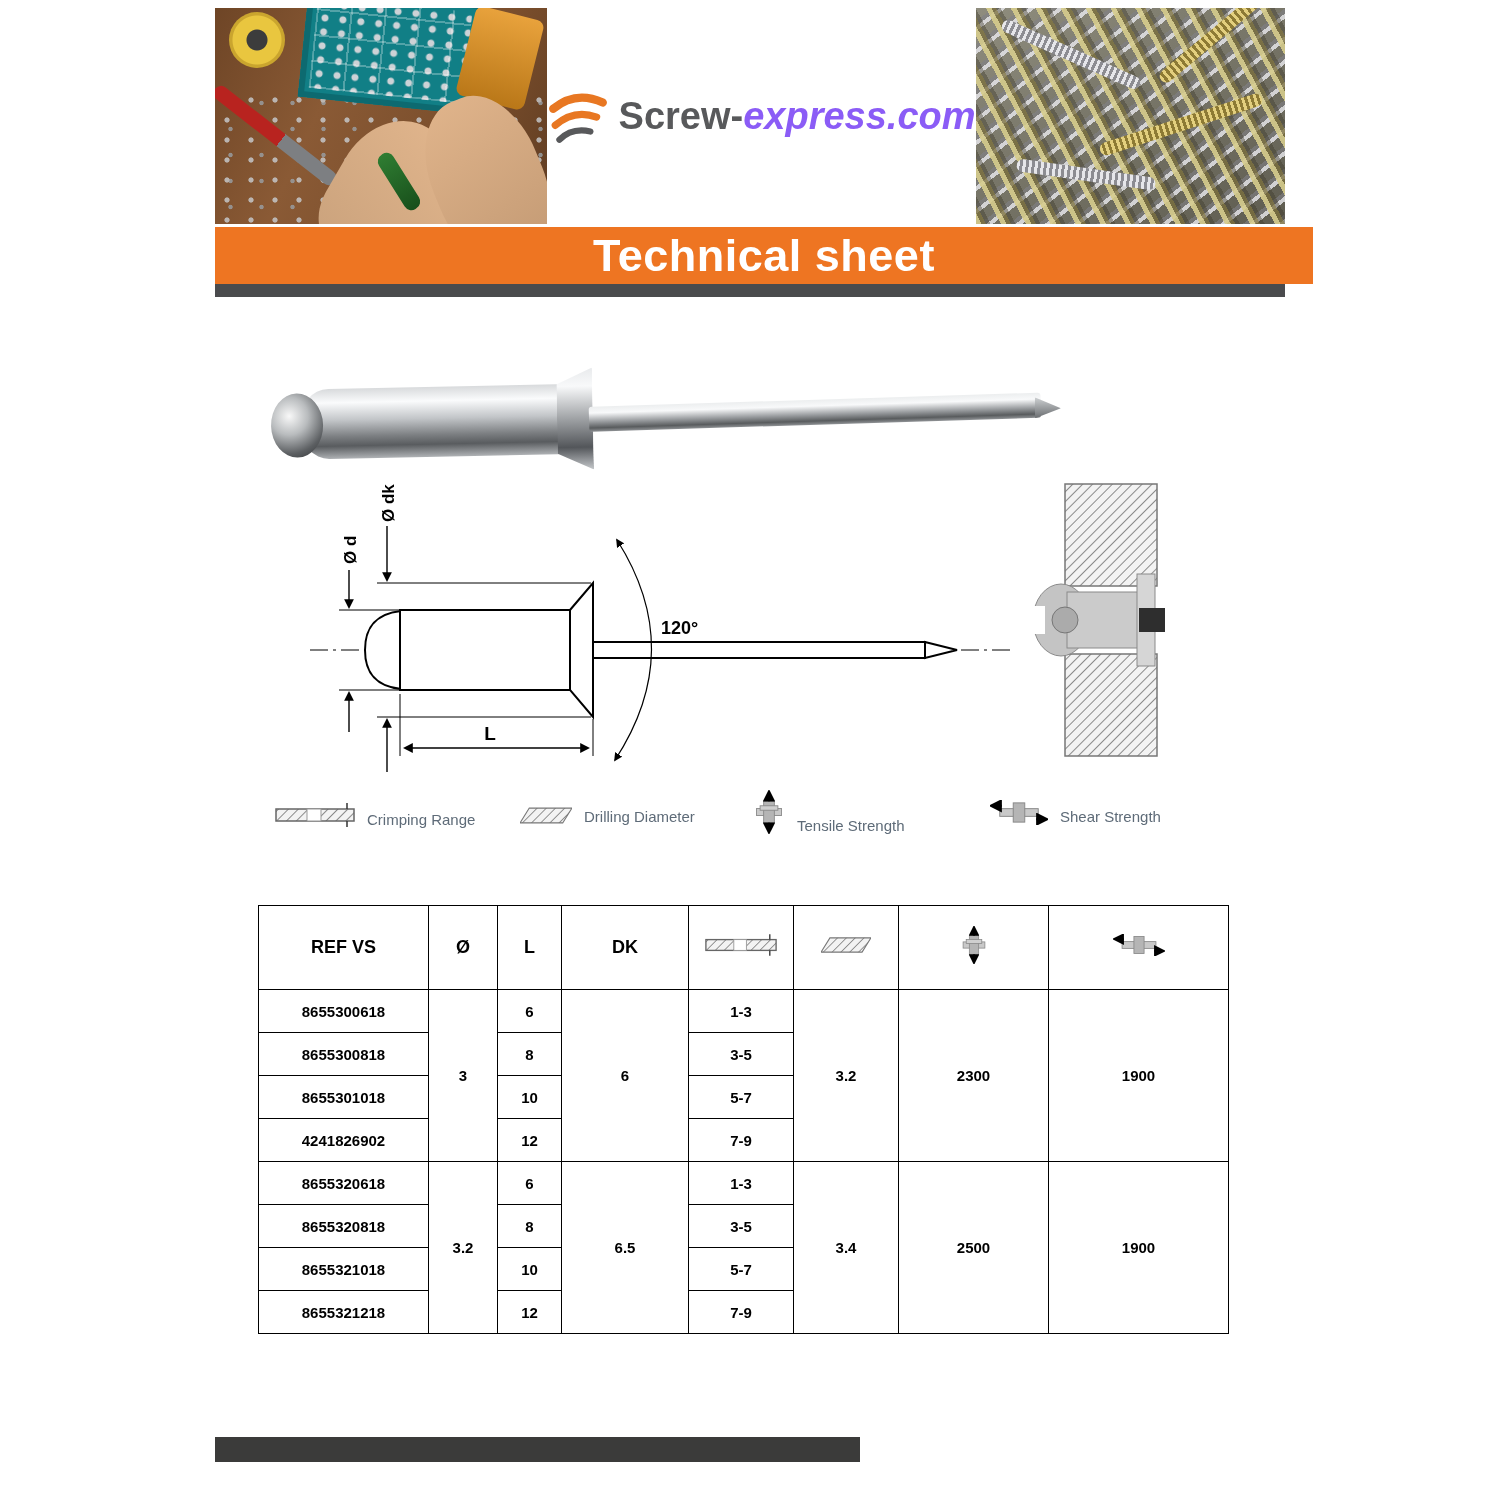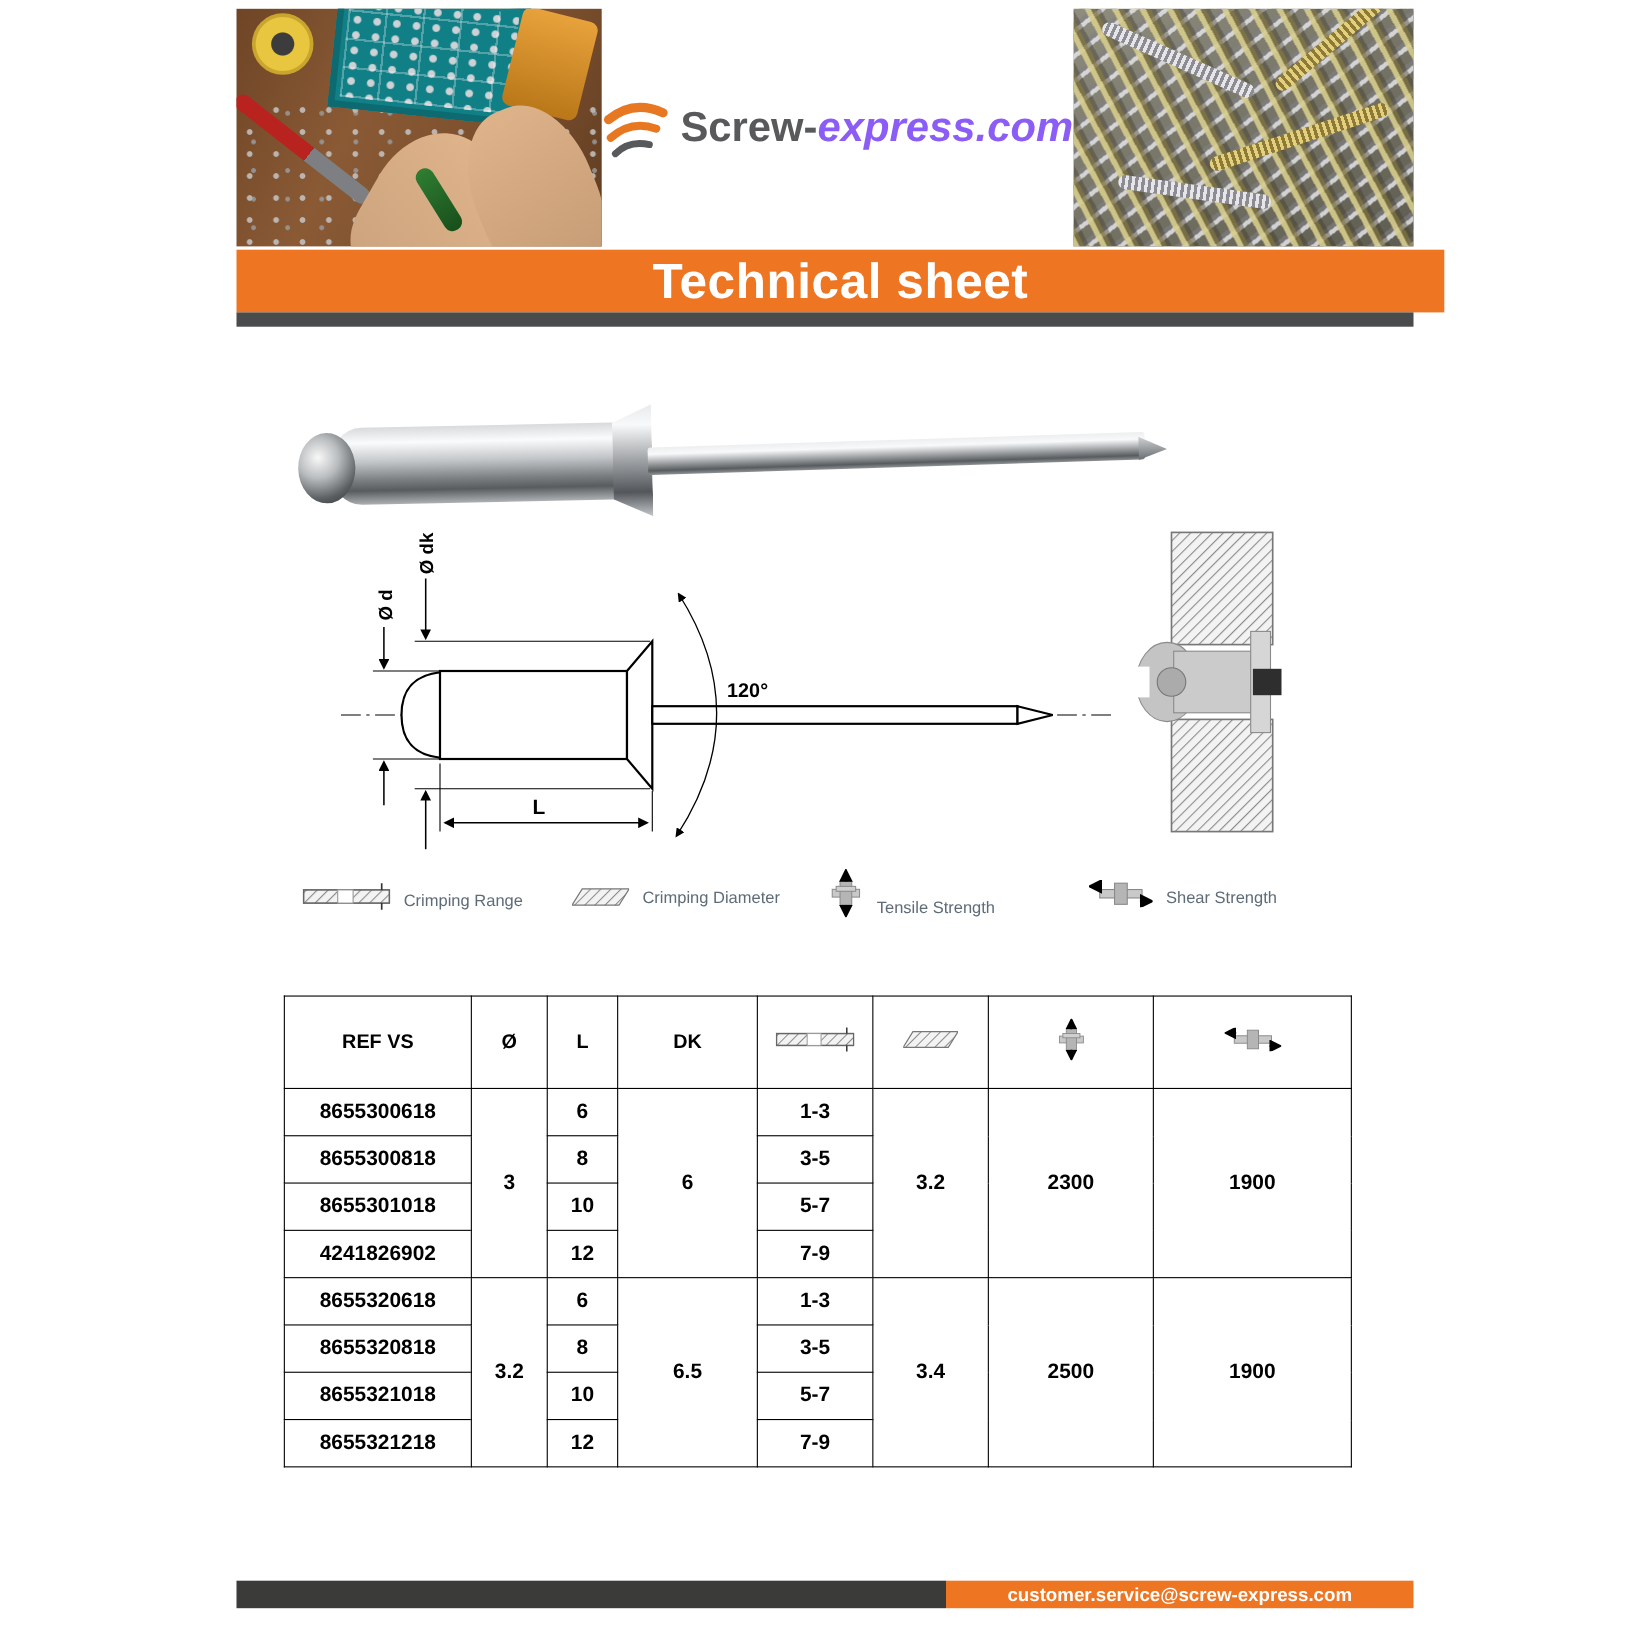--- a/index.html
+++ b/index.html
@@ -88,21 +88,21 @@
 
   
   .legend{position:absolute;top:792px;left:0;width:1070px;height:56px}
   .legend-item{position:absolute;display:flex;align-items:flex-end;gap:12px}
   .legend-label{font-size:15px;color:#5E6B78}
   .li-1{left:60px;top:10px}.li-2{left:305px;top:14px}.li-3{left:538px;top:-2px}.li-4{left:775px;top:8px}
 
   
   .spec-table{position:absolute;top:905px;left:43px;border-collapse:collapse;table-layout:fixed;width:970px}
   .spec-table th,.spec-table td{border:1.5px solid #000;text-align:center;vertical-align:middle;
-    font-weight:700;font-size:19px;background:#fff}
+    font-weight:700;font-size:15px;background:#fff}
   .spec-table th{height:84px;font-size:18px}
   .spec-table td{height:43px}
 
   
   .footer{position:absolute;top:1437px;left:0;width:1070px;height:25px;display:flex}
   .footer-dark{width:645px;height:100%;background:#3B3B3A}
   .footer-orange{flex:1;height:100%;background:#EE7522;display:flex;align-items:center;justify-content:center}
   .footer-orange span{color:#fff;font-size:17px;font-weight:700}
 
   .hidden-defs{position:absolute;width:0;height:0;overflow:hidden}
@@ -233,21 +233,21 @@
     <div class="legend-item li-1">
       <svg width="80" height="26">
           <use href="#sym-crimp"></use>
         </svg>
       <span class="legend-label">Crimping Range</span>
     </div>
     <div class="legend-item li-2">
       <svg width="52" height="19">
           <use href="#sym-drill"></use>
         </svg>
-      <span class="legend-label">Crimping Diameter</span>
+      <span class="legend-label">Drilling Diameter</span>
     </div>
     <div class="legend-item li-3">
       <svg width="32" height="44">
           <use href="#sym-tensile"></use>
         </svg>
       <span class="legend-label">Tensile Strength</span>
     </div>
     <div class="legend-item li-4">
       <svg width="58" height="25">
           <use href="#sym-shear"></use>
@@ -344,18 +344,15 @@
       <tr>
         <td>8655321218</td>
         <td>12</td>
         <td>7-9</td>
       </tr>
     </tbody>
   </table>
 
   <div class="footer">
     <div class="footer-dark"></div>
-    <div class="footer-orange">
-      <span>customer.service@screw-express.com</span>
-    </div>
   </div>
 
 </div>
 
 </body></html>

